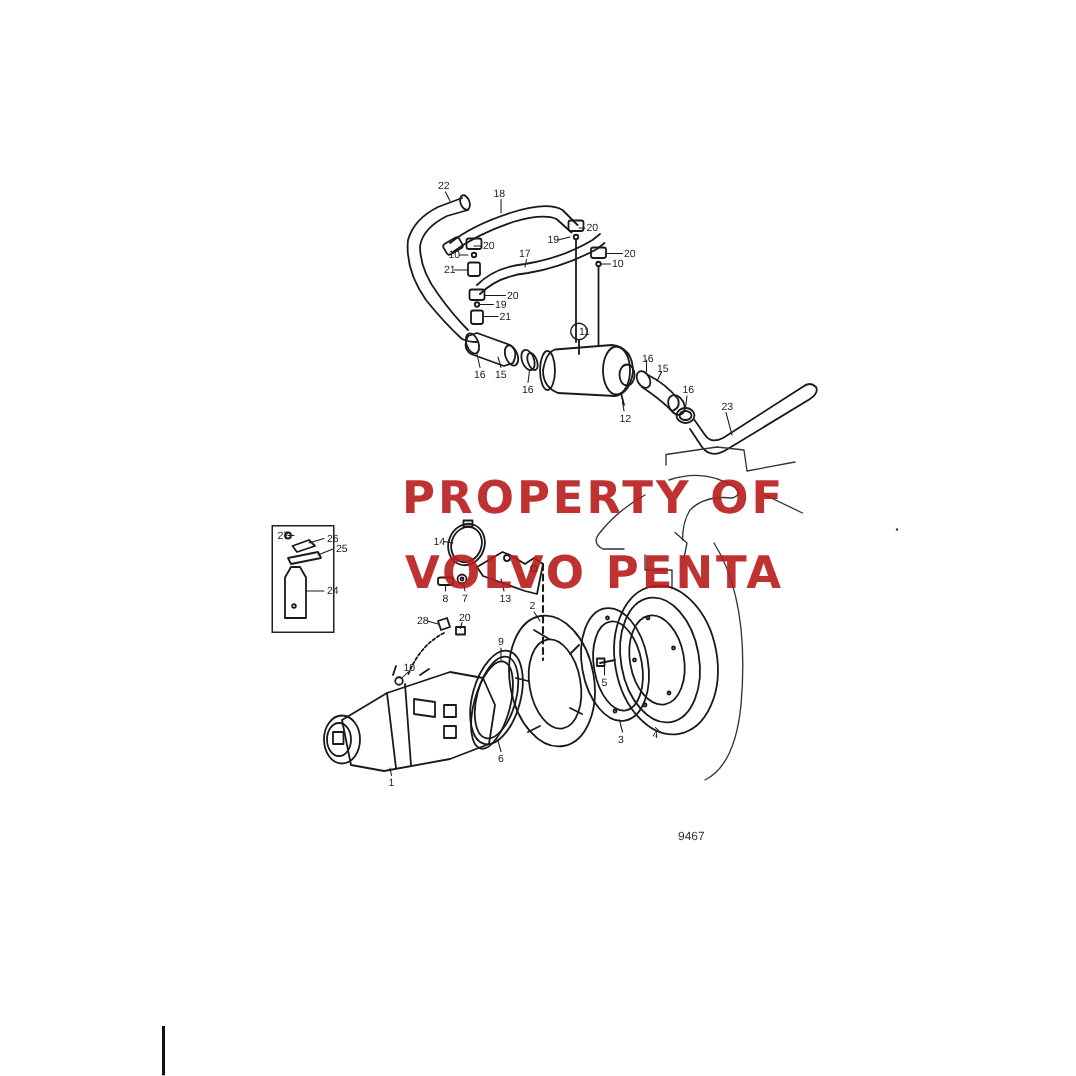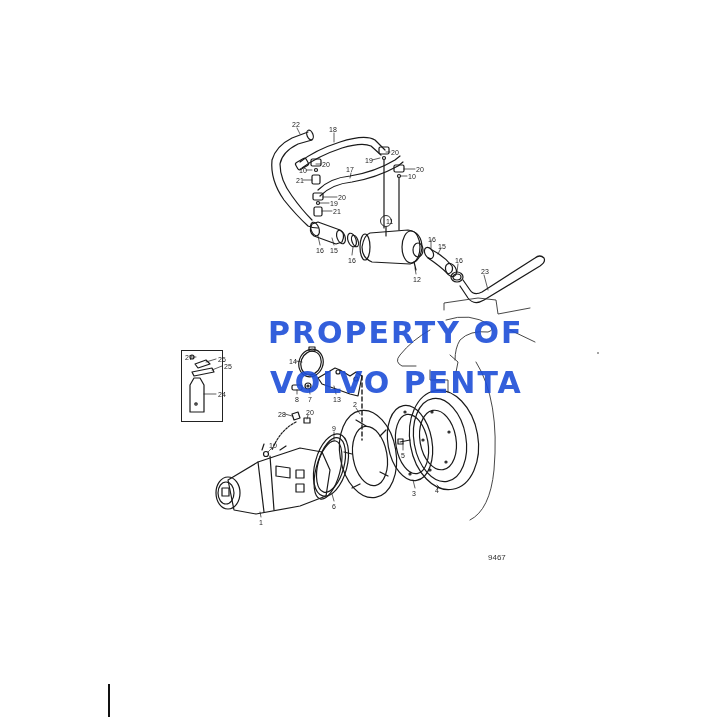--- a/index.html
+++ b/index.html
@@ -1,20 +1,20 @@
 <!DOCTYPE html>
 <html><head>
 <meta charset="utf-8">
 <style>
   html, body { margin:0; padding:0; background:#ffffff; }
   body { width:717px; height:717px; position:relative; overflow:hidden; font-family:"Liberation Sans", sans-serif; }
   #canvas { position:absolute; left:0; top:0; width:717px; height:717px; }
   .callout { position:absolute; font-size:7px; color:#222; line-height:1; white-space:nowrap; font-family:"Liberation Sans", sans-serif; }
-  .fig-number { position:absolute; left:452px; top:553px; font-size:8px; color:#333; font-family:"Liberation Sans", sans-serif;margin-left:36px; }
-  .watermark { position:absolute; font-family:"DejaVu Sans", sans-serif; font-weight:bold; color:#1d4ed8; font-size:30px; letter-spacing:2px; line-height:1; opacity:0.9; }
+  .fig-number { position:absolute; left:452px; top:553px; font-size:8px; color:#333; font-family:"Liberation Sans", sans-serif; }
+  .watermark { position:absolute; font-family:"DejaVu Sans", sans-serif; font-weight:bold; color:#b91c1c; font-size:30px; letter-spacing:2px; line-height:1; opacity:0.9; }
   .wm1 { left:268px; top:318px; }
   .wm2 { left:270px; top:368px; }
   .inset-box { position:absolute; left:181px; top:350px; width:40px; height:70px; border:1.4px solid #222; }
   .margin-line { position:absolute; left:108px; top:684px; width:1.5px; height:33px; background:#111; }
 </style>
 </head>
 <body>
 
 <svg id="canvas" viewBox="0 0 717 717" xmlns="http://www.w3.org/2000/svg" fill="none" stroke="#1a1a1a" stroke-width="1.2" stroke-linecap="round" stroke-linejoin="round">
 

